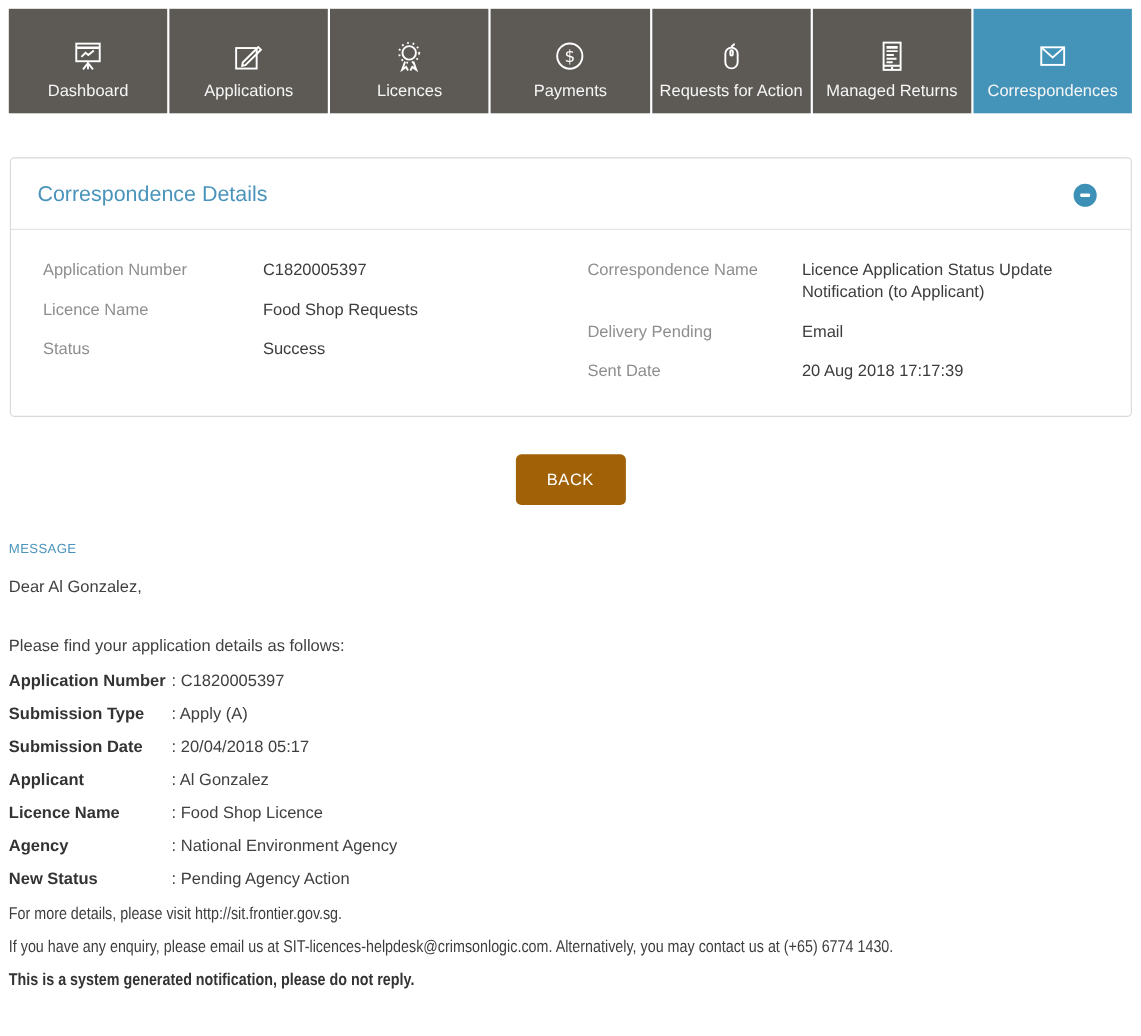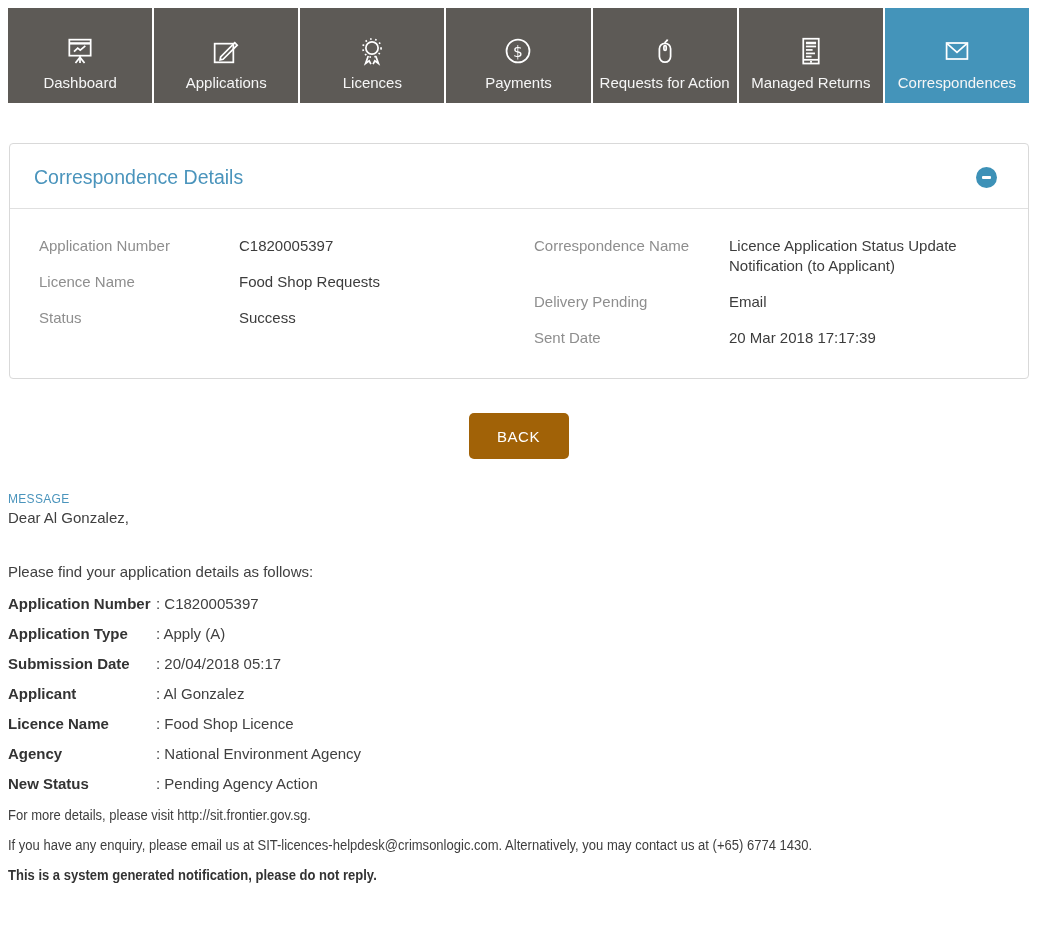--- a/index.html
+++ b/index.html
@@ -64,21 +64,21 @@
     width: 100px; height: 46px;
     background: #a16207; color: #fff;
     font-family: "Liberation Sans", sans-serif;
     font-size: 15px; letter-spacing: 0.5px;
     border: none; border-radius: 5px;
     cursor: pointer;
   }
 
   
   .message { margin: 33px 8px 0 8px; }
-  .msg-heading { color: #4a94bc; font-size: 12px; letter-spacing: 0.3px; margin-bottom: 2px; }
+  .msg-heading { color: #4a94bc; font-size: 12px; letter-spacing: 0.3px; margin-bottom: 18px; }
   .msg-line { font-size: 15px; line-height: 20px; color: #404040; }
   .msg-salutation { margin-bottom: 34px; }
   .msg-intro { margin-bottom: 12px; }
   .msg-details-intro { margin-bottom: 12px; }
   .msg-fields { margin-bottom: 12px; }
   .msg-field-row { display: flex; font-size: 15px; line-height: 20px; color: #404040; margin-bottom: 10px; }
   .msg-field-label { font-weight: bold; width: 148px; flex: 0 0 148px; color: #333; }
   .msg-footer-line { margin-bottom: 10px; height: 20px; }
   .condensed {
     display: inline-block;
@@ -191,40 +191,40 @@
       <div class="field-row">
         <span class="field-label">Correspondence Name</span>
         <span class="field-value">Licence Application Status Update Notification (to Applicant)</span>
       </div>
       <div class="field-row">
         <span class="field-label">Delivery Pending</span>
         <span class="field-value">Email</span>
       </div>
       <div class="field-row">
         <span class="field-label">Sent Date</span>
-        <span class="field-value">20 Mar 2018 17:17:39</span>
+        <span class="field-value">20 Aug 2018 17:17:39</span>
       </div>
     </div>
   </div>
 </div>
 
 <button class="back-btn">BACK</button>
 
 <div class="message">
   <div class="msg-heading">MESSAGE</div>
   <div class="msg-line msg-salutation">Dear Al Gonzalez,</div>
   <div class="msg-line msg-details-intro">Please find your application details as follows:</div>
 
   <div class="msg-fields">
     <div class="msg-field-row">
       <span class="msg-field-label">Application Number</span>
       <span class="msg-field-value">: C1820005397</span>
     </div>
     <div class="msg-field-row">
-      <span class="msg-field-label">Application Type</span>
+      <span class="msg-field-label">Submission Type</span>
       <span class="msg-field-value">: Apply (A)</span>
     </div>
     <div class="msg-field-row">
       <span class="msg-field-label">Submission Date</span>
       <span class="msg-field-value">: 20/04/2018 05:17</span>
     </div>
     <div class="msg-field-row">
       <span class="msg-field-label">Applicant</span>
       <span class="msg-field-value">: Al Gonzalez</span>
     </div>

